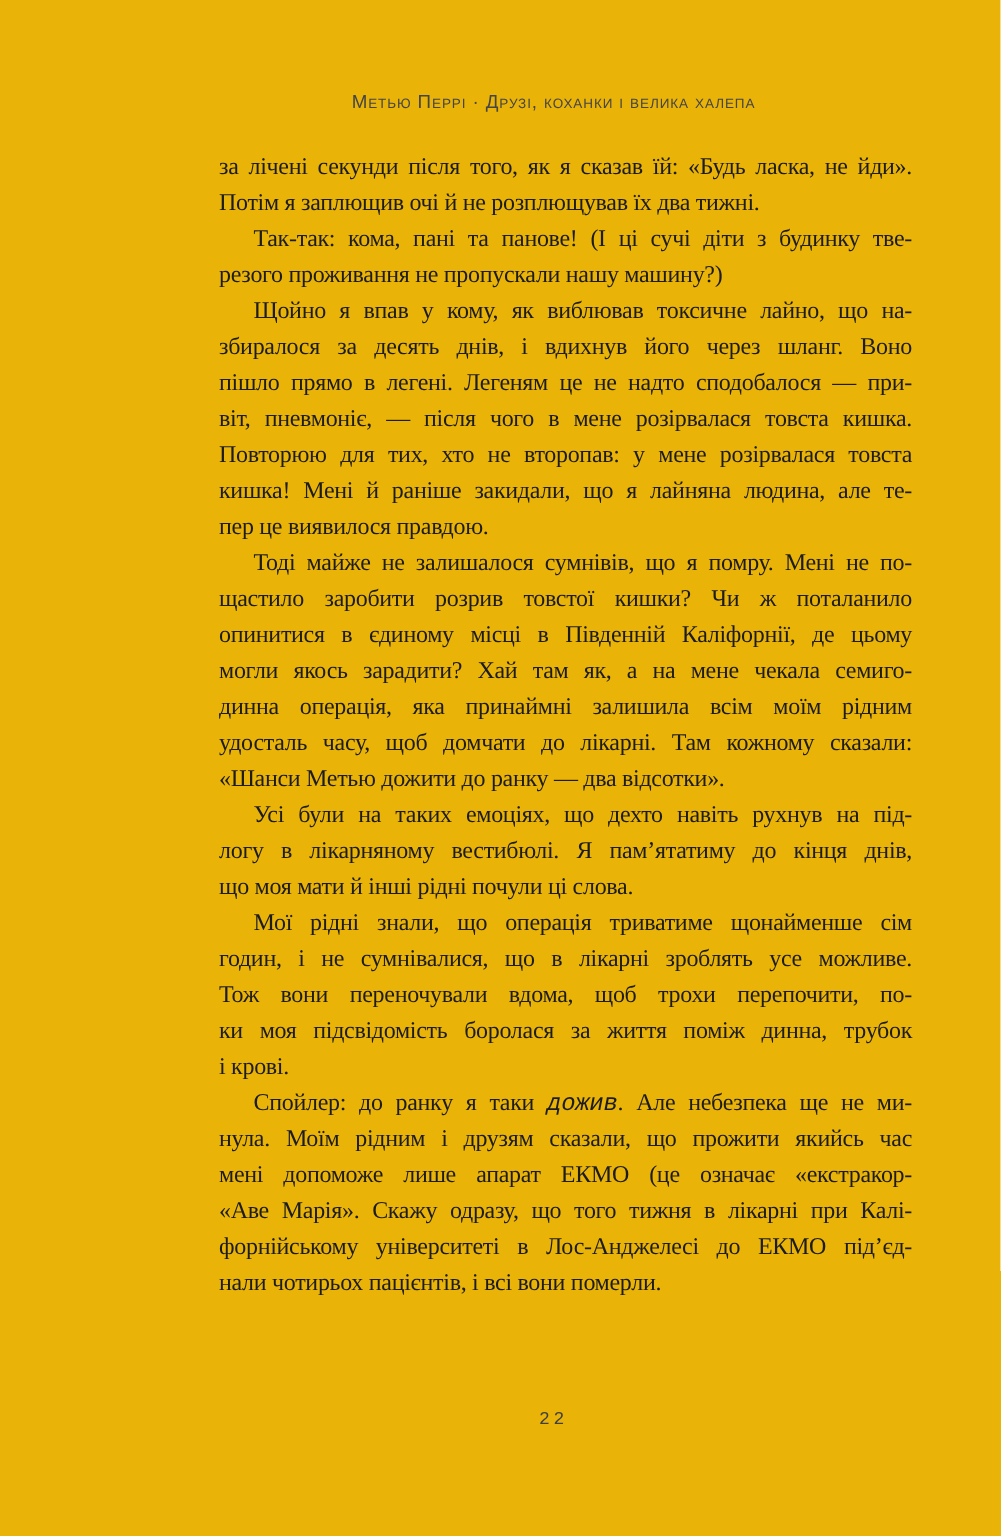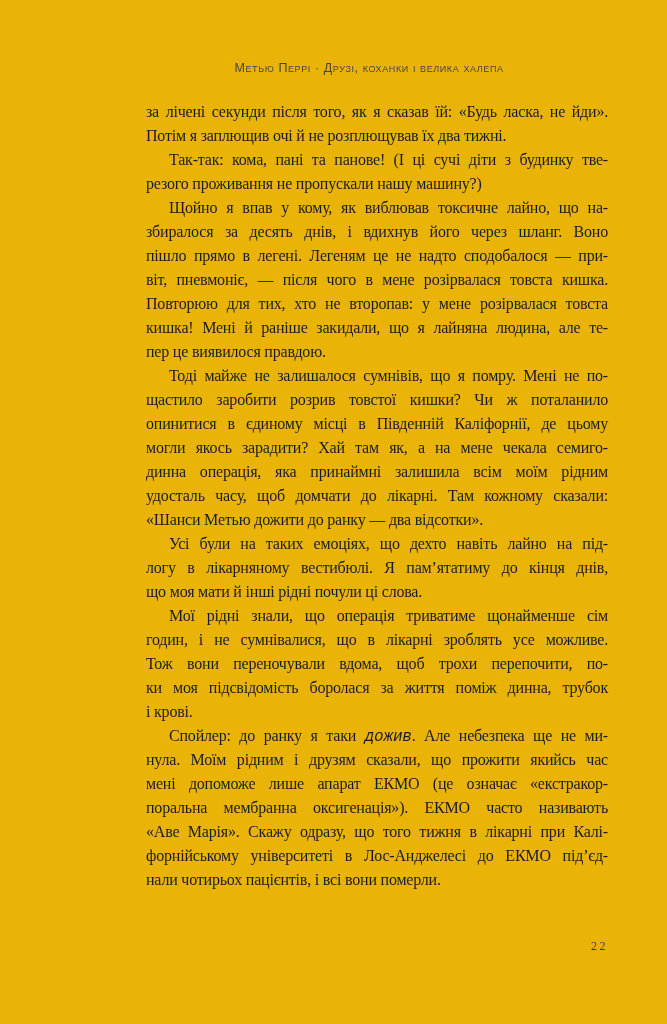--- a/index.html
+++ b/index.html
@@ -66,22 +66,22 @@
   }
   .line i {
     font-style: italic;
     font-family: Liberation Mono, monospace;
   }
   .page-number {
     position: absolute;
     top: 938px;
     left: 0;
     width: 478px;
-    text-align: right;
-    font-family: Liberation Serif, serif;
+    text-align: center;
+    font-family: Liberation Mono, monospace;
     font-size: 12px;
     line-height: 16px;
     letter-spacing: 2.5px;
     color: #3f3f3f;
   }
 </style>
 </head>
 <body>
 
 <div class="book-page">
@@ -109,36 +109,35 @@
         <div class="paragraph">
           <div class="line indent">Тоді майже не залишалося сумнівів, що я помру. Мені не по-</div>
           <div class="line">щастило заробити розрив товстої кишки? Чи ж поталанило</div>
           <div class="line">опинитися в єдиному місці в Південній Каліфорнії, де цьому</div>
           <div class="line">могли якось зарадити? Хай там як, а на мене чекала семиго-</div>
           <div class="line">динна операція, яка принаймні залишила всім моїм рідним</div>
           <div class="line">удосталь часу, щоб домчати до лікарні. Там кожному сказали:</div>
           <div class="line last">«Шанси Метью дожити до ранку — два відсотки».</div>
         </div>
         <div class="paragraph">
-          <div class="line indent">Усі були на таких емоціях, що дехто навіть лайно на під-</div>
+          <div class="line indent">Усі були на таких емоціях, що дехто навіть рухнув на під-</div>
           <div class="line">логу в лікарняному вестибюлі. Я пам’ятатиму до кінця днів,</div>
           <div class="line last">що моя мати й інші рідні почули ці слова.</div>
         </div>
         <div class="paragraph">
           <div class="line indent">Мої рідні знали, що операція триватиме щонайменше сім</div>
           <div class="line">годин, і не сумнівалися, що в лікарні зроблять усе можливе.</div>
           <div class="line">Тож вони переночували вдома, щоб трохи перепочити, по-</div>
           <div class="line">ки моя підсвідомість боролася за життя поміж динна, трубок</div>
           <div class="line last">і крові.</div>
         </div>
         <div class="paragraph">
           <div class="line indent">Спойлер: до ранку я таки <i>дожив</i>. Але небезпека ще не ми-</div>
           <div class="line">нула. Моїм рідним і друзям сказали, що прожити якийсь час</div>
           <div class="line">мені допоможе лише апарат ЕКМО (це означає «екстракор-</div>
-          <div class="line">поральна мембранна оксигенація»). ЕКМО часто називають</div>
           <div class="line">«Аве Марія». Скажу одразу, що того тижня в лікарні при Калі-</div>
           <div class="line">форнійському університеті в Лос-Анджелесі до ЕКМО під’єд-</div>
           <div class="line last">нали чотирьох пацієнтів, і всі вони померли.</div>
         </div>
       </div>
 
     <div class="page-number">22</div>
   </div>
 </div>
 

